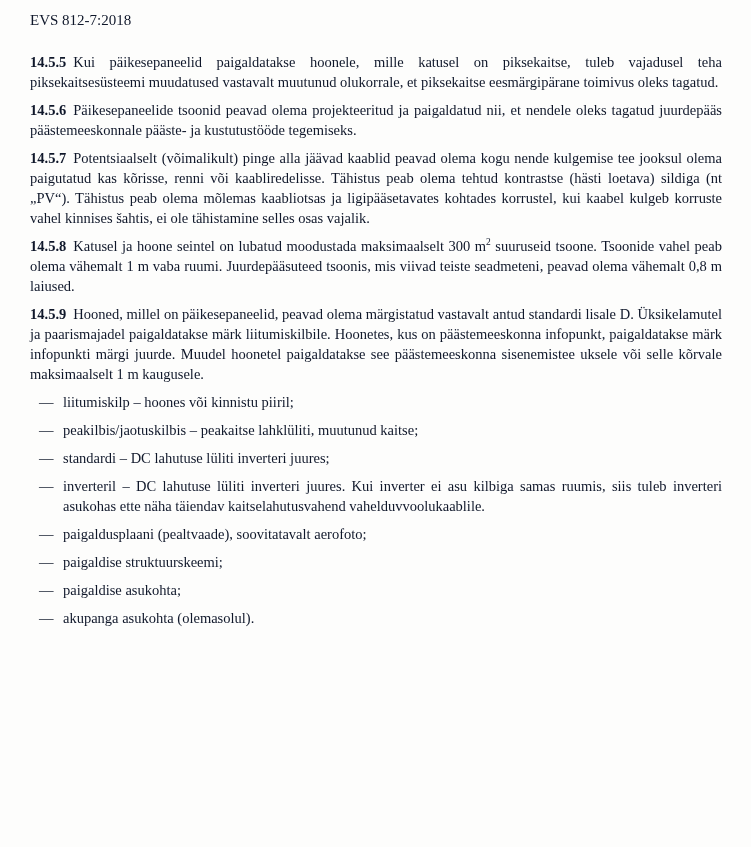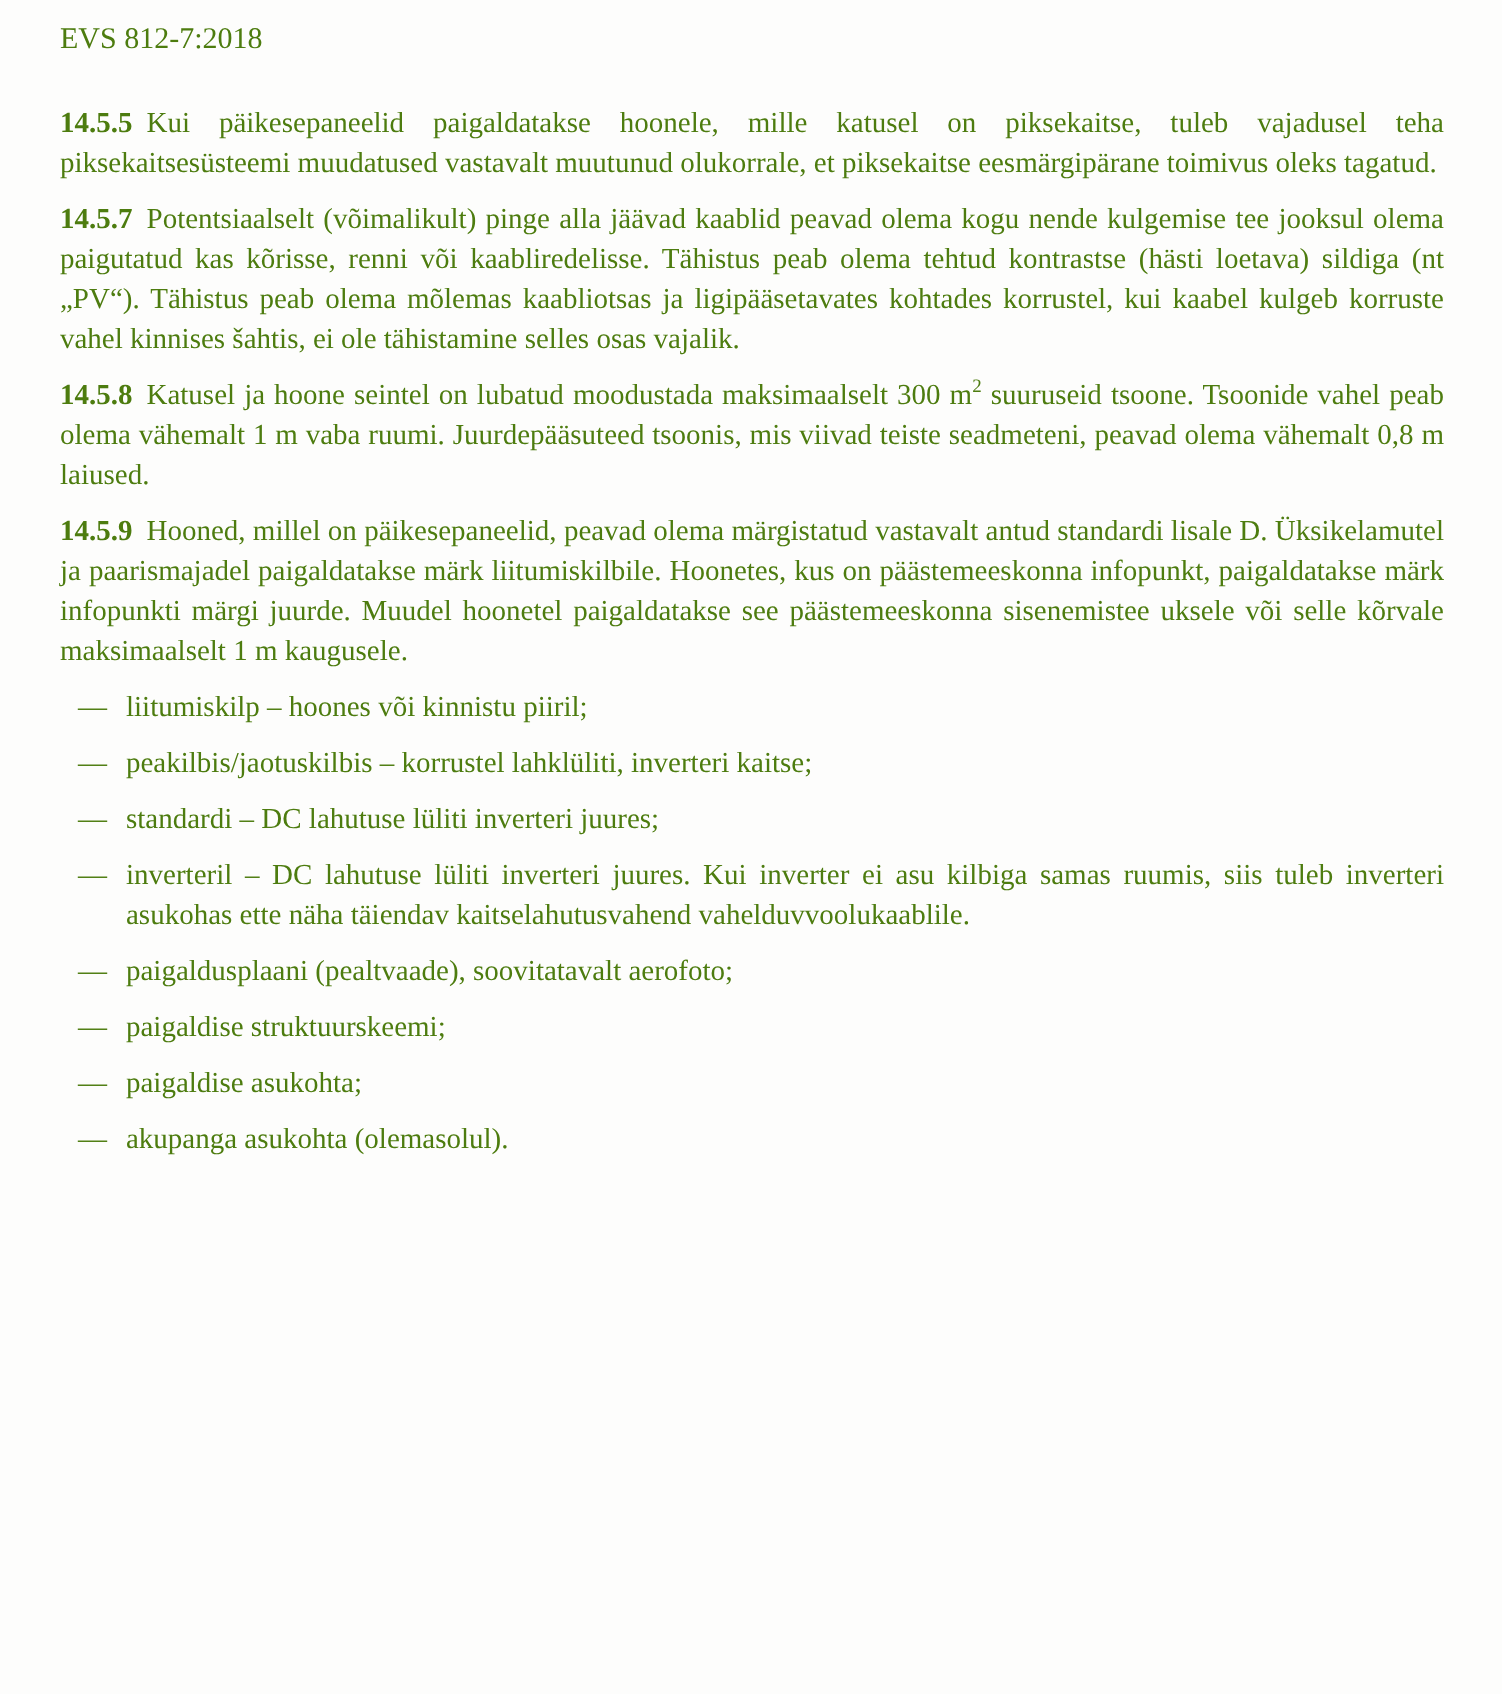--- a/index.html
+++ b/index.html
@@ -10,21 +10,21 @@
   .page {
     position: relative;
     width: 751px;
     height: 847px;
     box-sizing: border-box;
     background: #fdfdfc;
     padding: 10px 29px 0 30px;
     font-family: "Liberation Serif", serif;
     font-size: 14.5px;
     line-height: 20px;
-    color: #4d7c0f;
+    color: #0f172a;
     overflow: hidden;
   }
   .doc-ref {
     margin: 0 0 22px 0;
     font-size: 15px;
   }
   .para {
     text-align: justify;
     margin: 0 0 8px 0;
   }
@@ -55,37 +55,38 @@
 </style>
 </head>
 <body>
 
 <div class="page">
 
   <div class="doc-ref">EVS 812-7:2018</div>
 
   <p class="para"><span class="num">14.5.5</span><span>Kui päikesepaneelid paigaldatakse hoonele, mille katusel on piksekaitse, tuleb vajadusel teha piksekaitsesüsteemi muudatused vastavalt muutunud olukorrale, et piksekaitse eesmärgipärane toimivus oleks tagatud.</span></p>
 
+  <p class="para"><span class="num">14.5.6</span><span>Päikesepaneelide tsoonid peavad olema projekteeritud ja paigaldatud nii, et nendele oleks tagatud juurdepääs päästemeeskonnale pääste- ja kustutustööde tegemiseks.</span></p>
 
   <p class="para"><span class="num">14.5.7</span><span>Potentsiaalselt (võimalikult) pinge alla jäävad kaablid peavad olema kogu nende kulgemise tee jooksul olema paigutatud kas kõrisse, renni või kaabliredelisse. Tähistus peab olema tehtud kontrastse (hästi loetava) sildiga (nt „PV“). Tähistus peab olema mõlemas kaabliotsas ja ligipääsetavates kohtades korrustel, kui kaabel kulgeb korruste vahel kinnises šahtis, ei ole tähistamine selles osas vajalik.</span></p>
 
   <p class="para"><span class="num">14.5.8</span><span>Katusel ja hoone seintel on lubatud moodustada maksimaalselt 300 m</span><sup>2</sup><span> suuruseid tsoone. Tsoonide vahel peab olema vähemalt 1 m vaba ruumi. Juurdepääsuteed tsoonis, mis viivad teiste seadmeteni, peavad olema vähemalt 0,8 m laiused.</span></p>
 
   <p class="para"><span class="num">14.5.9</span><span>Hooned, millel on päikesepaneelid, peavad olema märgistatud vastavalt antud standardi lisale D. Üksikelamutel ja paarismajadel paigaldatakse märk liitumiskilbile. Hoonetes, kus on päästemeeskonna infopunkt, paigaldatakse märk infopunkti märgi juurde. Muudel hoonetel paigaldatakse see päästemeeskonna sisenemistee uksele või selle kõrvale maksimaalselt 1 m kaugusele.</span></p>
 
 
 
   <div class="dash-list">
     <div class="dash-item">
         <span class="dash-marker">—</span>
         <span class="dash-text">liitumiskilp – hoones või kinnistu piiril;</span>
       </div>
     <div class="dash-item">
         <span class="dash-marker">—</span>
-        <span class="dash-text">peakilbis/jaotuskilbis – korrustel lahklüliti, inverteri kaitse;</span>
+        <span class="dash-text">peakilbis/jaotuskilbis – peakaitse lahklüliti, muutunud kaitse;</span>
       </div>
     <div class="dash-item">
         <span class="dash-marker">—</span>
         <span class="dash-text">standardi – DC lahutuse lüliti inverteri juures;</span>
       </div>
     <div class="dash-item">
         <span class="dash-marker">—</span>
         <span class="dash-text">inverteril – DC lahutuse lüliti inverteri juures. Kui inverter ei asu kilbiga samas ruumis, siis tuleb inverteri asukohas ette näha täiendav kaitselahutusvahend vahelduvvoolukaablile.</span>
       </div>
   </div>

